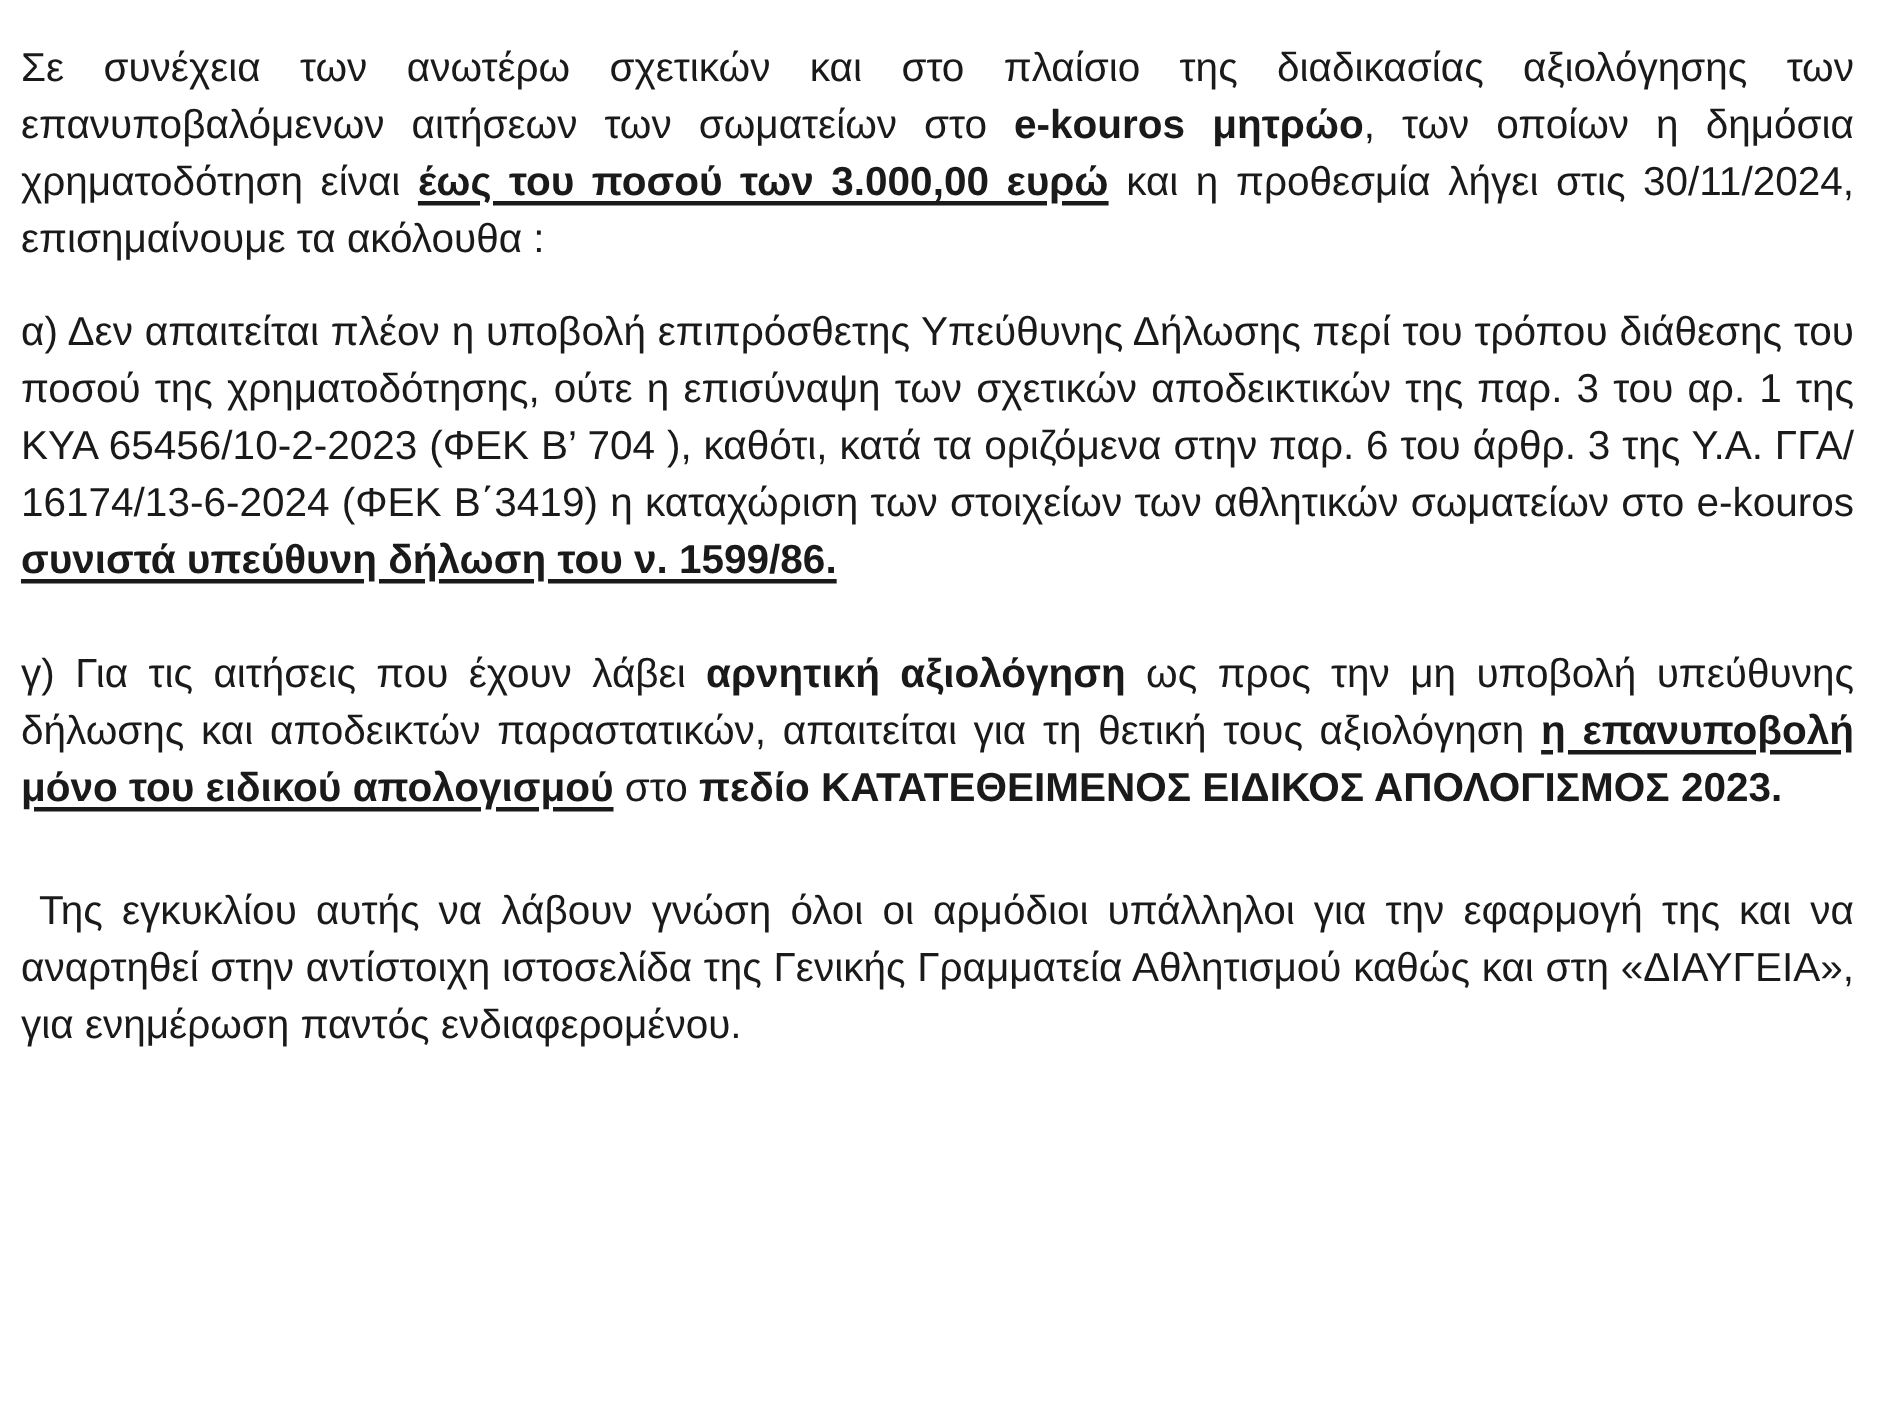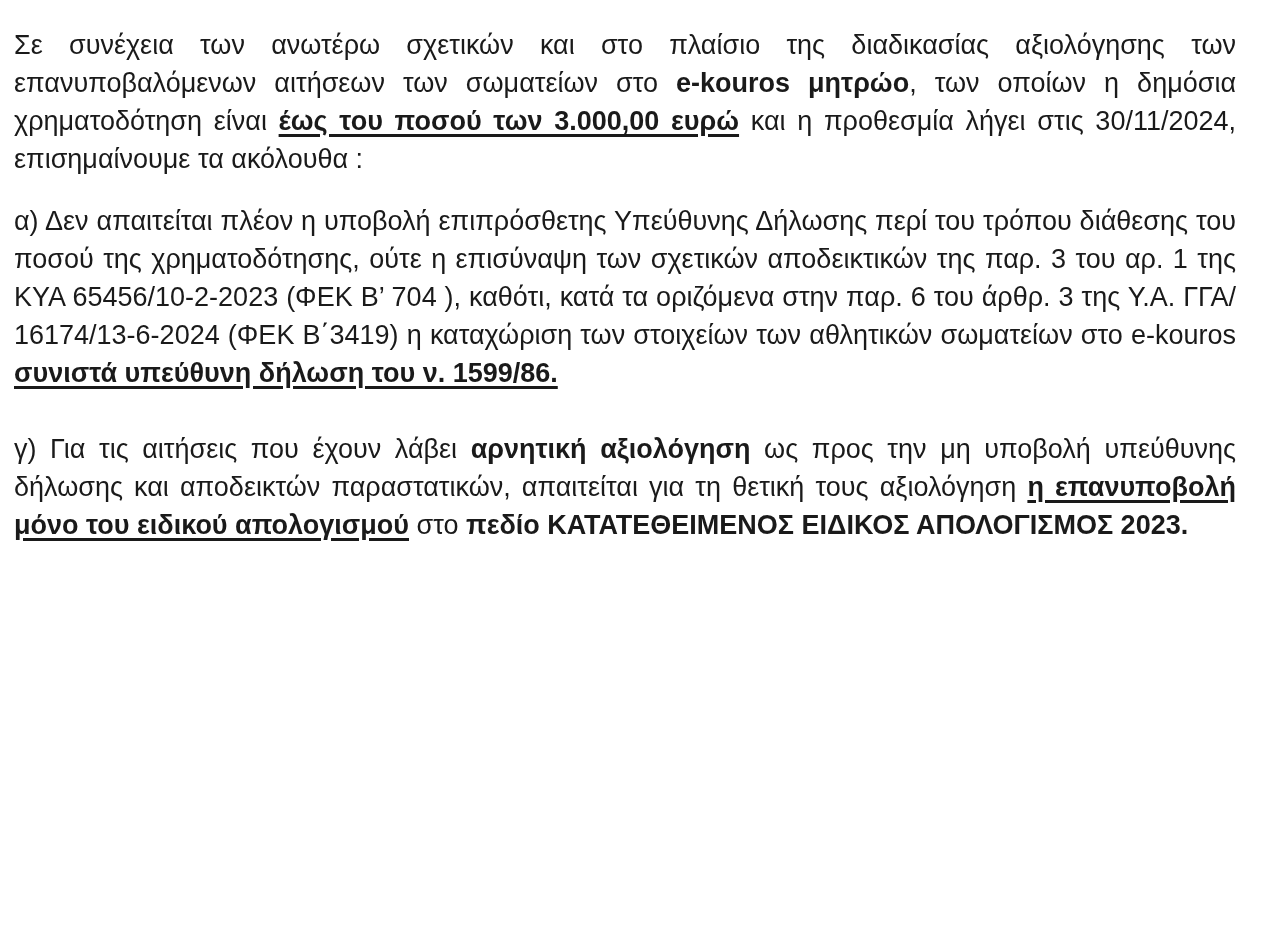--- a/index.html
+++ b/index.html
@@ -45,14 +45,15 @@
 
 <div class="page">
 
   <p class="para para-intro"><span>Σε συνέχεια των ανωτέρω σχετικών και στο πλαίσιο της διαδικασίας αξιολόγησης των επανυποβαλόμενων  αιτήσεων των σωματείων στο  </span><span class="b">e-kouros μητρώο</span><span>, των οποίων η δημόσια χρηματοδότηση είναι </span><span class="b u">έως του ποσού των 3.000,00 ευρώ</span><span>  και η προθεσμία λήγει στις 30/11/2024, επισημαίνουμε τα ακόλουθα :</span></p>
 
   <p class="para para-alpha"><span>α) Δεν απαιτείται πλέον η υποβολή επιπρόσθετης Υπεύθυνης Δήλωσης περί του τρόπου διάθεσης του ποσού της χρηματοδότησης, ούτε η  επισύναψη των σχετικών αποδεικτικών της παρ. 3 του αρ. 1 της ΚΥΑ 65456/10-2-2023 (ΦΕΚ Β’ 704 ),  καθότι,  κατά τα οριζόμενα στην  παρ. 6 του άρθρ. 3 της Υ.Α. ΓΓΑ/ 16174/13-6-2024 (ΦΕΚ   Β΄3419)  η καταχώριση των στοιχείων των αθλητικών σωματείων στο e-kouros </span><span class="b u">συνιστά υπεύθυνη δήλωση του ν. 1599/86.</span></p>
 
 
   <p class="para para-gamma"><span>γ) Για τις αιτήσεις που έχουν λάβει </span><span class="b">αρνητική αξιολόγηση</span><span> ως προς την μη υποβολή υπεύθυνης δήλωσης και αποδεικτών παραστατικών, απαιτείται για τη θετική τους αξιολόγηση  </span><span class="b u">η επανυποβολή μόνο του ειδικού απολογισμού</span><span> στο </span><span class="b">πεδίο ΚΑΤΑΤΕΘΕΙΜΕΝΟΣ ΕΙΔΙΚΟΣ ΑΠΟΛΟΓΙΣΜΟΣ 2023.</span></p>
 
+  <p class="para para-closing"><span>Της εγκυκλίου αυτής να λάβουν γνώση όλοι οι αρμόδιοι υπάλληλοι για την εφαρμογή της και να αναρτηθεί στην αντίστοιχη ιστοσελίδα της Γενικής Γραμματεία Αθλητισμού καθώς και στη «ΔΙΑΥΓΕΙΑ», για ενημέρωση παντός ενδιαφερομένου.</span></p>
 
 </div>
 
 </body></html>

